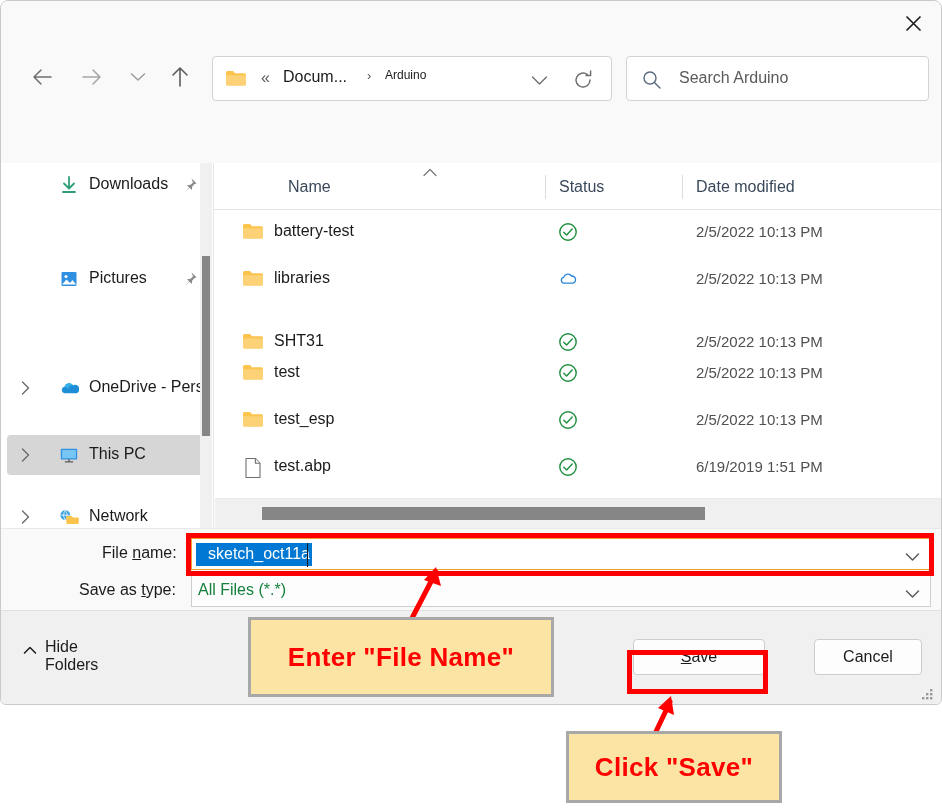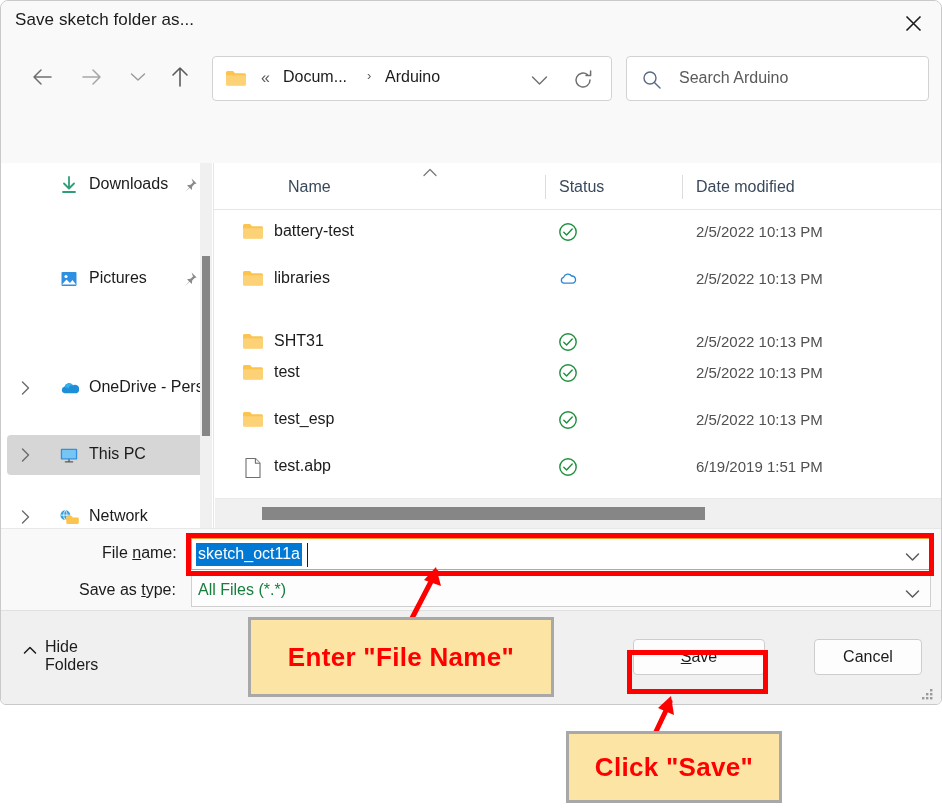--- a/index.html
+++ b/index.html
@@ -90,21 +90,21 @@
     border: 1px solid #d2d2d2;
     border-radius: 4px;
     box-sizing: border-box;
   }
   .addr-folder-icon {
     position:absolute; left:12px; top:12px;
   }
   .addr-sep1 { left: 48px; top: 12px; font-size:16px; color:#5b5b5b;}
   .addr-crumb1 { position:absolute; left:70px; top:11px; font-size:16px; color:#1b1b1b; }
   .addr-sep2 { position:absolute; left:154px; top:11px; font-size:13px; color:#5b5b5b; }
-  .addr-crumb2 { position:absolute; left:172px; top:11px; font-size:16px; color:#1b1b1b; }
+  .addr-crumb2 { position:absolute; left:172px; top:11px; font-size:12px; color:#1b1b1b; }
   .addr-dropdown {
     position:absolute; right: 58px; top: 11px;
     width:28px; height:24px;
     display:flex;align-items:center;justify-content:center;
   }
   .addr-refresh {
     position:absolute; right: 14px; top: 10px;
     width:28px; height:26px;
     display:flex;align-items:center;justify-content:center;
   }
@@ -336,21 +336,21 @@
     background:#ffffff;
     border: 1px solid #f0a030;
     box-sizing:border-box;
   }
   .input-filename-text {
     position:absolute;
     left: 4px; top: 4px;
     font-size: 16px;
     color: #ffffff;
     background: #0078d4;
-    padding: 1px 2px 2px 2px;
+    padding: 1px 2px 2px 12px;
     line-height: 20px;
   }
   .input-filename-caret {
     position:absolute;
     left: 115px; top: 4px;
     width: 1px; height: 24px;
     background: #1b1b1b;
   }
   .input-chev {
     position:absolute; right: 10px; top: 9px;
@@ -450,21 +450,20 @@
   .ann-arrow { position:absolute; pointer-events:none; }
 </style>
 </head>
 <body>
 
 <div id="root">
 
   <div class="dialog">
 
     <div class="titlebar">
-      <div class="title-text">Save sketch folder as...</div>
       <div class="close-btn">
         <svg width="17" height="17" viewBox="0 0 17 17">
           <path d="M1.5 1.5 L15.5 15.5 M15.5 1.5 L1.5 15.5" stroke="#1b1b1b" stroke-width="1.6" fill="none"></path>
         </svg>
       </div>
     </div>
 
     <div class="navrow">
 
       <div class="navbtn nav-back">

